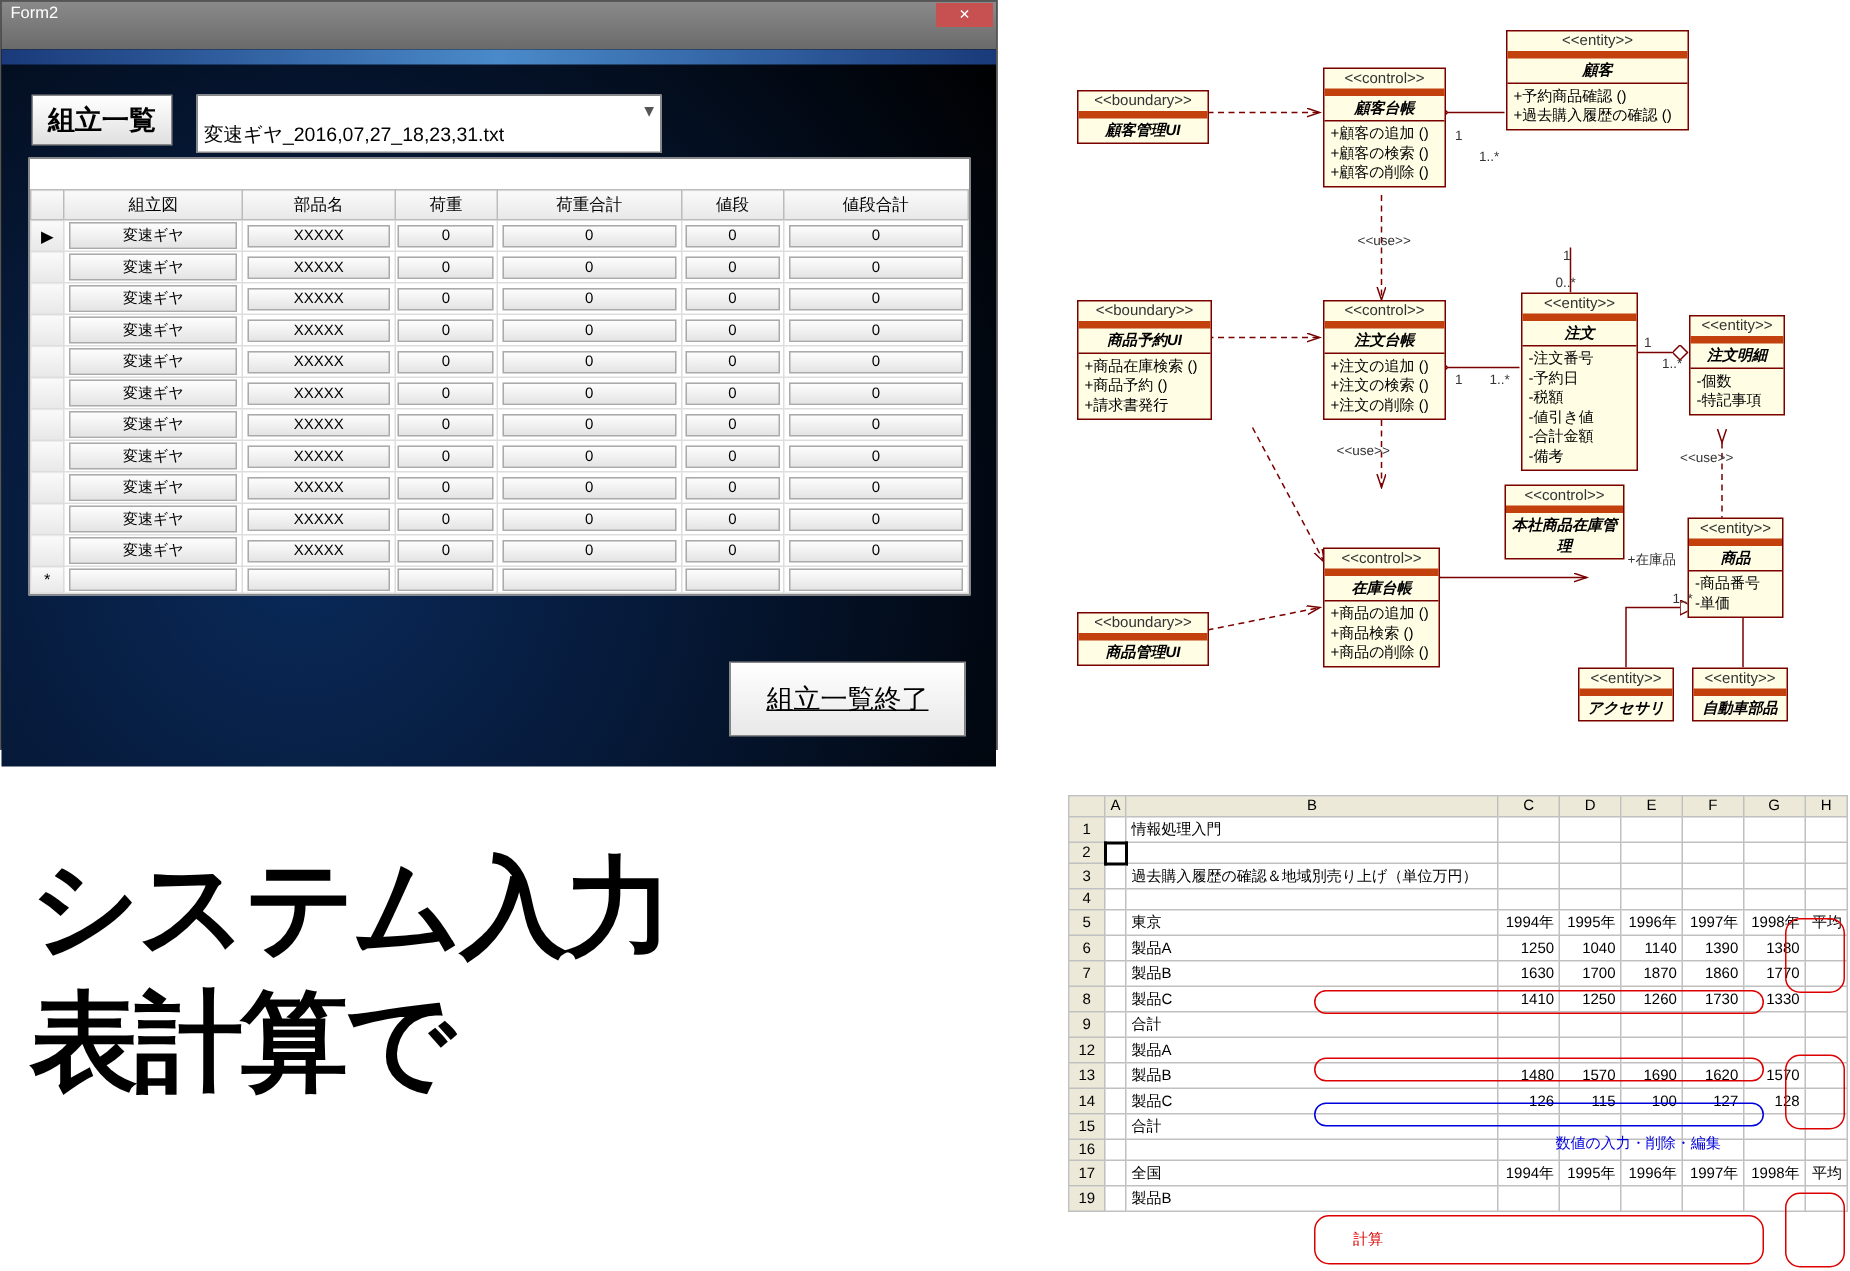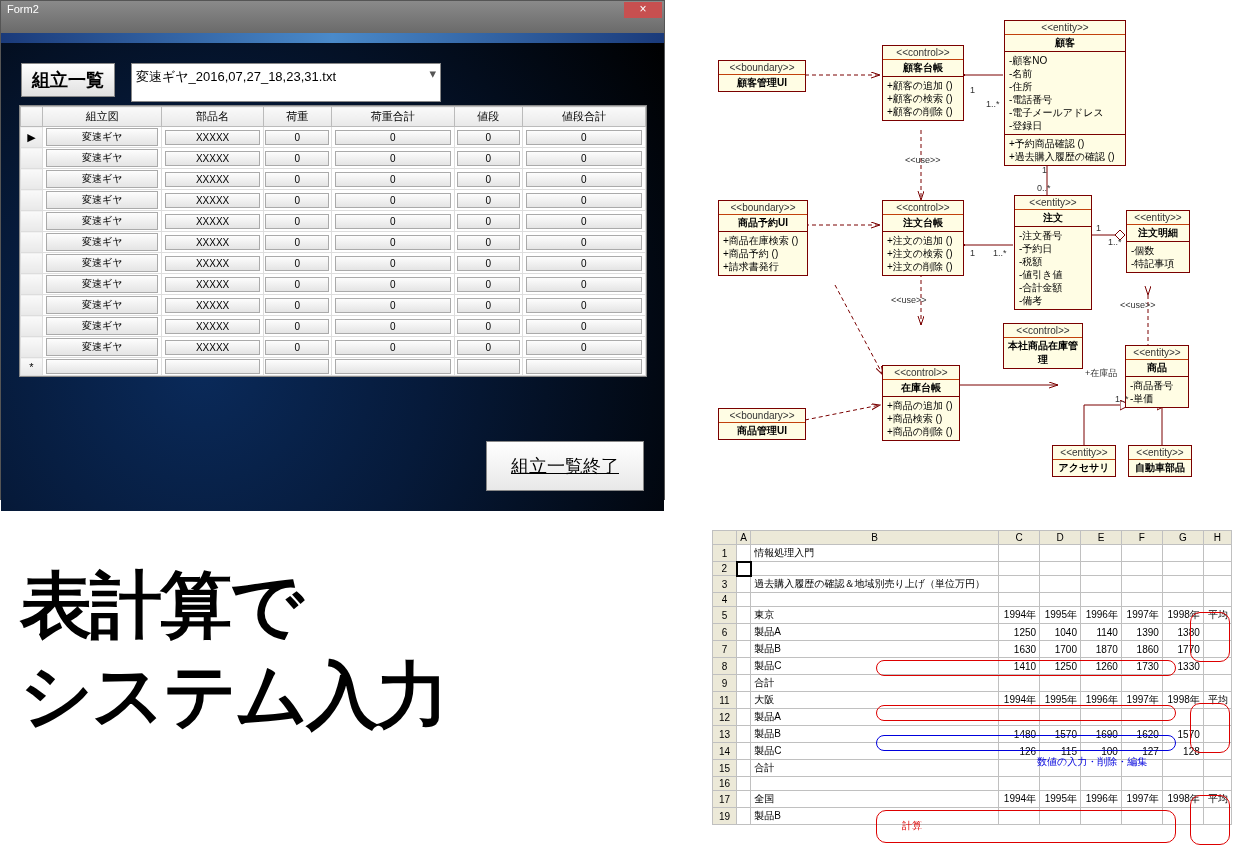--- a/index.html
+++ b/index.html
@@ -5,35 +5,35 @@
 * { box-sizing: border-box; margin: 0; padding: 0; }
 body { font-family: "Meiryo", "MS PGothic", sans-serif; background: #fff; width: 1233px; height: 847px; position: relative; overflow: hidden; }
 
 
 .winform { position: absolute; left: 0; top: 0; width: 665px; height: 500px; border: 1px solid #555; background: #000; }
 .titlebar { height: 32px; background: linear-gradient(#8a8a8a,#6a6a6a); color: #fff; font-size: 11px; padding: 2px 6px; position: relative; }
 .titlebar .close { position: absolute; right: 2px; top: 1px; width: 38px; height: 16px; background: #c75050; color: #fff; text-align: center; font-size: 12px; line-height: 14px; cursor: pointer; }
 .form-bg { position: relative; width: 100%; height: calc(100% - 20px); background: radial-gradient(circle at 30% 70%, #0a2a5a 0%, #061a3a 40%, #000 100%); }
 .form-bg::before { content:""; position:absolute; top:0; left:0; right:0; height:10px; background: linear-gradient(90deg,#1a3a7a,#4a8aca,#1a3a7a); }
 .topbtn { position: absolute; left: 20px; top: 30px; padding: 4px 10px; background: linear-gradient(#fff,#e0e0e0); border: 1px solid #888; font-size: 18px; font-weight: bold; }
-.combo { position: absolute; left: 130px; top: 30px; width: 310px; height: 39px; background: #fff; border: 1px solid #888; font-size: 13px; padding: 4px 4px; }
+.combo { position: absolute; left: 130px; top: 30px; width: 310px; height: 39px; background: #fff; border: 1px solid #888; font-size: 13px; padding: 17px 4px; }
 .combo::after { content:"▾"; position:absolute; right:4px; top:2px; color:#555; }
 .grid { position: absolute; left: 18px; top: 72px; width: 628px; background: #fff; border: 1px solid #888; }
-.grid table { width: 100%; border-collapse: collapse; font-size: 11px; }
+.grid table { width: 100%; border-collapse: collapse; font-size: 11px; margin-top: 20px; }
 .grid th { background: linear-gradient(#fafafa,#e8e8e8); border: 1px solid #bbb; padding: 2px; font-weight: normal; }
 .grid td { border: 1px solid #ddd; padding: 0; text-align: center; }
 .rowhdr { width: 22px; background: linear-gradient(#fafafa,#e8e8e8); border: 1px solid #bbb; }
 .cellbtn { display: inline-block; width: 95%; margin: 1px; padding: 1px; background: linear-gradient(#fdfdfd,#e4e4e4); border: 1px solid #aaa; font-size: 10px; }
 .endbtn { position: absolute; right: 20px; bottom: 20px; padding: 12px 24px; background: linear-gradient(#fff,#e8e8e8); border: 1px solid #888; font-size: 18px; text-decoration: underline; }
 
 
 .uml { position: absolute; left: 700px; top: 5px; width: 530px; height: 490px; }
 .umlbox { position: absolute; background: #fffde4; border: 1px solid #7a0000; font-size: 10px; }
-.umlbox .st { border-bottom: 1px solid #c2410c; padding: 1px 4px; text-align: center; color: #333; }
-.umlbox .nm { border-bottom: 1px solid #7a0000; padding: 1px 4px; text-align: center; font-weight: bold; }
+.umlbox .st { border-bottom: 5px solid #c2410c; padding: 1px 4px; text-align: center; color: #333; }
+.umlbox .nm { border-bottom: 1px solid #7a0000; padding: 1px 4px; text-align: center; font-weight: bold; font-style: italic; }
 .umlbox .at, .umlbox .op { padding: 2px 4px; white-space: pre; line-height: 1.3; }
 .umlbox .at { border-bottom: 1px solid #7a0000; }
 .uml svg { position: absolute; left: 0; top: 0; width: 530px; height: 490px; }
 .mult { position: absolute; font-size: 9px; color: #333; }
 
 
 .bigtitle { position: absolute; left: 20px; top: 560px; font-size: 72px; font-weight: 900; line-height: 1.25; letter-spacing: -2px; }
 
 
 .sheet { position: absolute; left: 712px; top: 530px; width: 520px; font-size: 10px; }
@@ -224,26 +224,20 @@
   <div class="umlbox" style="left:182px;top:40px;width:82px">
       <div class="st">&lt;&lt;control&gt;&gt;</div>
       <div class="nm">顧客台帳</div>
       <div class="op">+顧客の追加 ()
 +顧客の検索 ()
 +顧客の削除 ()</div>
     </div>
   <div class="umlbox" style="left:304px;top:15px;width:122px">
       <div class="st">&lt;&lt;entity&gt;&gt;</div>
       <div class="nm">顧客</div>
-      <div class="at">-顧客NO
--名前
--住所
--電話番号
--電子メールアドレス
--登録日</div>
       <div class="op">+予約商品確認 ()
 +過去購入履歴の確認 ()</div>
     </div>
   <div class="umlbox" style="left:18px;top:195px;width:90px">
       <div class="st">&lt;&lt;boundary&gt;&gt;</div>
       <div class="nm">商品予約UI</div>
       <div class="op">+商品在庫検索 ()
 +商品予約 ()
 +請求書発行</div>
     </div>
@@ -309,22 +303,22 @@
   <span class="mult" style="left:337px;top:178px">0..*</span>
   <span class="mult" style="left:270px;top:243px">1</span>
   <span class="mult" style="left:293px;top:243px">1..*</span>
   <span class="mult" style="left:396px;top:218px">1</span>
   <span class="mult" style="left:408px;top:232px">1..*</span>
   <span class="mult" style="left:415px;top:389px">1..*</span>
   <span class="mult" style="left:385px;top:362px">+在庫品</span>
 </div>
 
 <div class="bigtitle">
+  <div>システム入力</div>
   <div>表計算で</div>
-  <div>システム入力</div>
 </div>
 
 <div class="sheet">
   <table>
     <thead>
         <tr id="sheethead">
           <th class="rh"></th>
           <th>A</th>
           <th>B</th>
           <th>C</th>
@@ -429,31 +423,20 @@
           <td class="tl"></td>
           <td class="tl">合計</td>
           <td></td>
           <td></td>
           <td></td>
           <td></td>
           <td></td>
           <td></td>
         </tr>
         <tr>
-          <td class="rh">11</td>
-          <td class="tl"></td>
-          <td class="tl">大阪</td>
-          <td>1994年</td>
-          <td>1995年</td>
-          <td>1996年</td>
-          <td>1997年</td>
-          <td>1998年</td>
-          <td>平均</td>
-        </tr>
-        <tr>
           <td class="rh">12</td>
           <td class="tl"></td>
           <td class="tl">製品A</td>
           <td></td>
           <td></td>
           <td></td>
           <td></td>
           <td></td>
           <td></td>
         </tr>

